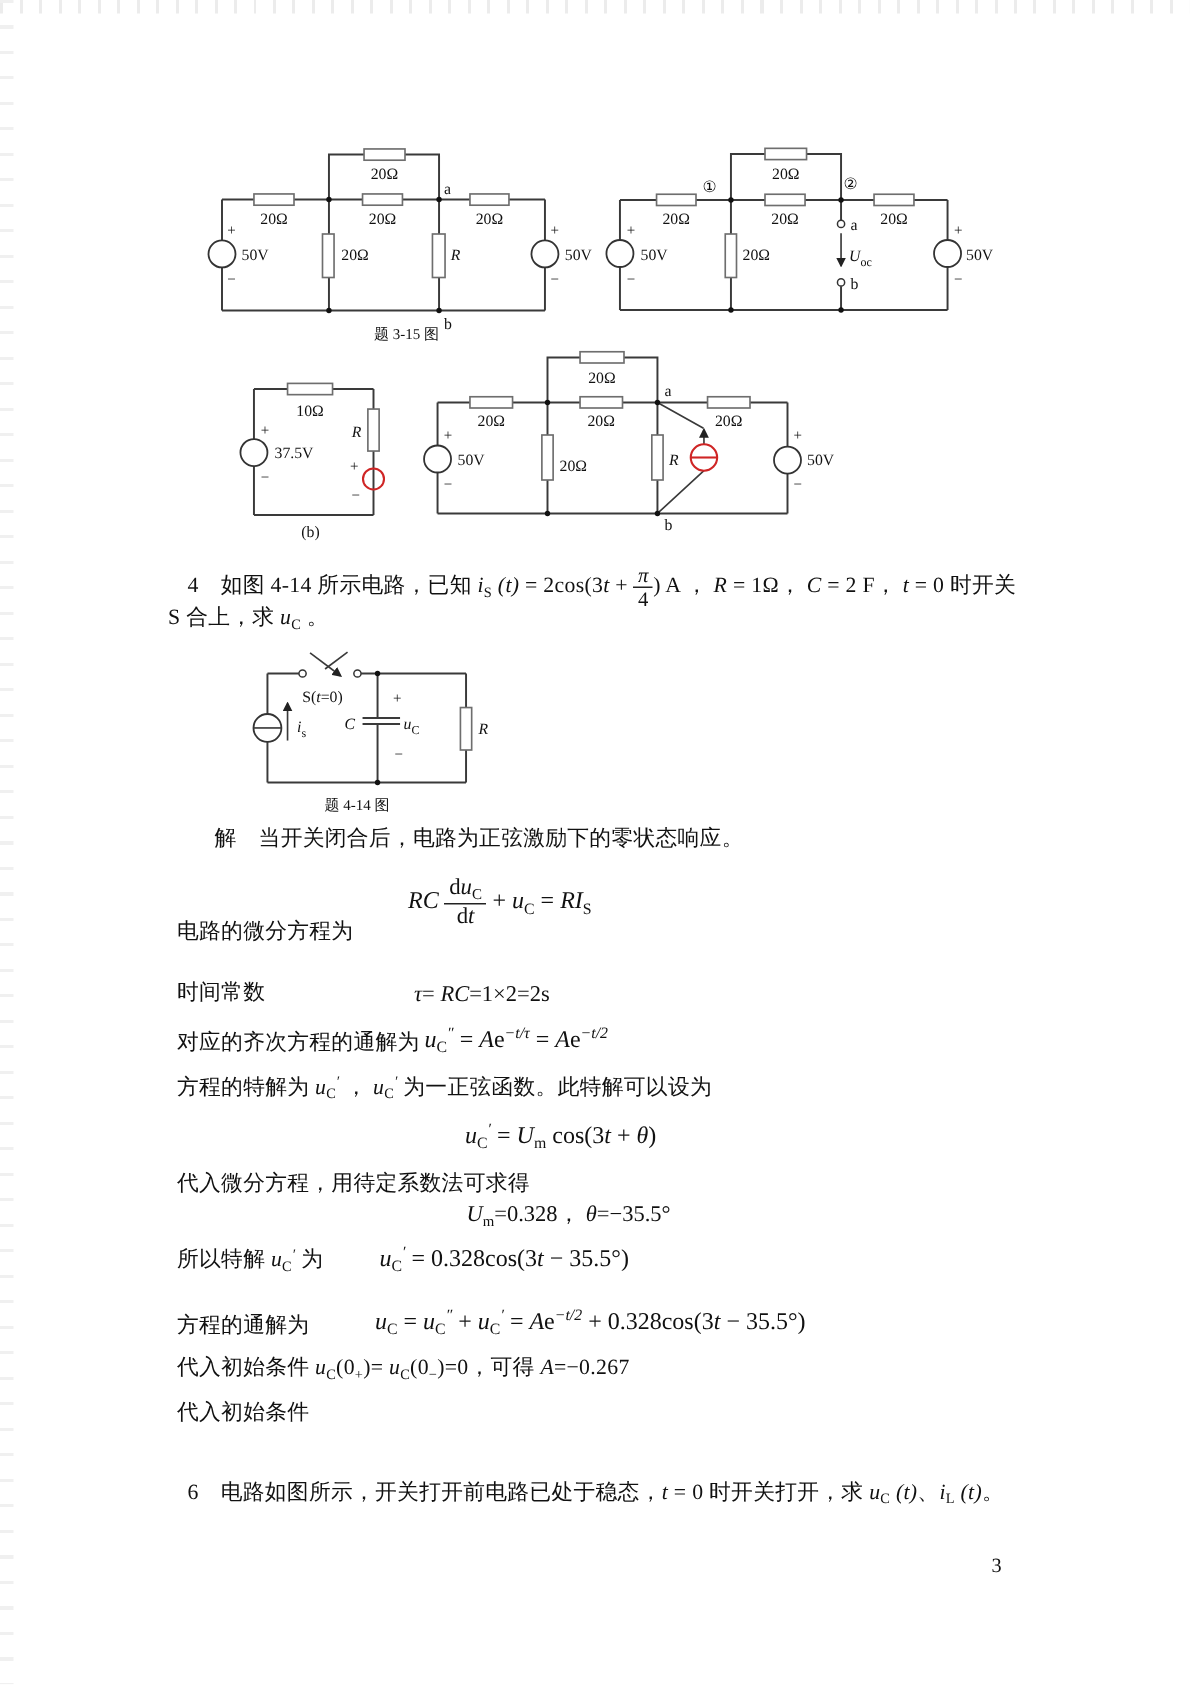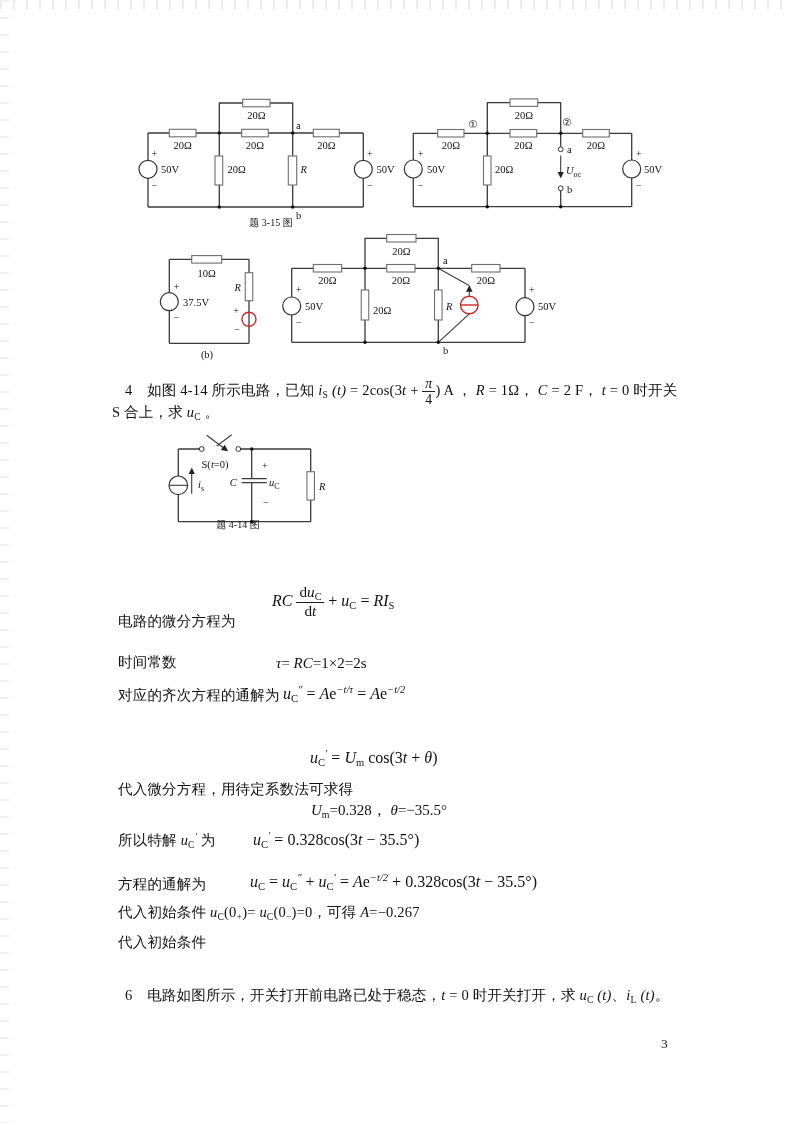--- a/index.html
+++ b/index.html
@@ -217,33 +217,35 @@
       <text x="50" y="40" text-anchor="middle"><tspan>S(</tspan><tspan class="it" font-style="italic">t</tspan><tspan>=0)</tspan></text>
       <text x="33" y="60"><tspan font-style="italic">i</tspan><tspan dy="3" font-size="8">s</tspan></text>
       <text x="71.7" y="58" text-anchor="end" font-style="italic">C</text>
       <text class="pm" x="97" y="40.5">+</text>
       <text x="104" y="58"><tspan font-style="italic">u</tspan><tspan dy="3" font-size="8">C</tspan></text>
       <text class="pm" x="98" y="78">−</text>
       <text x="154" y="61.5" font-style="italic">R</text>
     </g>
   </svg>
 
-  <div class="cap" style="left:188px;top:518px;width:100px">题 4-14 图</div>
-
+  <div class="cap" style="left:188px;top:530px;width:100px">题 4-14 图</div>
+
+  <div class="t" style="left:143px;top:550px">解　当开关闭合后，电路为正弦激励下的零状态响应。</div>
 
   <div class="t" style="left:118px;top:612px">电路的微分方程为</div>
   <div class="eq" style="left:272px;top:584px"><span class="it">RC</span><span class=""> </span><span class="frac"><span class="fn"><span class="">d</span><span class="it">u</span><span class="sub">C</span></span><span class="fd"><span class="">d</span><span class="it">t</span></span></span><span class=""> + </span><span class="it">u</span><span class="sub">C</span><span class=""> = </span><span class="it">RI</span><span class="sub">S</span></div>
 
 
   <div class="t" style="left:118px;top:653px">时间常数</div>
   <div class="eq eq15" style="left:276px;top:654px"><span class="it">τ</span><span class="">= </span><span class="it">RC</span><span class="">=1×2=2s</span></div>
 
   <div class="t" style="left:118px;top:686px">对应的齐次方程的通解为</div>
   <div class="eq" style="left:283px;top:683px"><span class="it">u</span><span class="sub">C</span><span class="sup">″</span><span class=""> = </span><span class="it">A</span><span class="">e</span><span class="sup">−t/τ</span><span class=""> = </span><span class="it">A</span><span class="">e</span><span class="sup">−t/2</span></div>
 
+  <div class="t" style="left:118px;top:716px"><span class="">方程的特解为 </span><span class="it">u</span><span class="sub">C</span><span class="sup">′</span><span class=""> ， </span><span class="it">u</span><span class="sub">C</span><span class="sup">′</span><span class=""> 为一正弦函数。此特解可以设为</span></div>
   <div class="eq" style="left:310px;top:747px"><span class="it">u</span><span class="sub">C</span><span class="sup">′</span><span class=""> = </span><span class="it">U</span><span class="sub">m</span><span class=""> cos(3</span><span class="it">t</span><span class=""> + </span><span class="it">θ</span><span class="">)</span></div>
 
   <div class="t" style="left:118px;top:780px">代入微分方程，用待定系数法可求得</div>
   <div class="eq eq15" style="left:311px;top:801px"><span class="it">U</span><span class="sub">m</span><span class="">=0.328， </span><span class="it">θ</span><span class="">=−35.5°</span></div>
 
   <div class="t" style="left:118px;top:831px"><span class="">所以特解 </span><span class="it">u</span><span class="sub">C</span><span class="sup">′</span><span class=""> 为</span></div>
   <div class="eq" style="left:253px;top:829px"><span class="it">u</span><span class="sub">C</span><span class="sup">′</span><span class=""> = 0.328cos(3</span><span class="it">t</span><span class=""> − 35.5°)</span></div>
 
   <div class="t" style="left:118px;top:875px">方程的通解为</div>
   <div class="eq" style="left:250px;top:871px"><span class="it">u</span><span class="sub">C</span><span class=""> = </span><span class="it">u</span><span class="sub">C</span><span class="sup">″</span><span class=""> + </span><span class="it">u</span><span class="sub">C</span><span class="sup">′</span><span class=""> = </span><span class="it">A</span><span class="">e</span><span class="sup">−t/2</span><span class=""> + 0.328cos(3</span><span class="it">t</span><span class=""> − 35.5°)</span></div>

